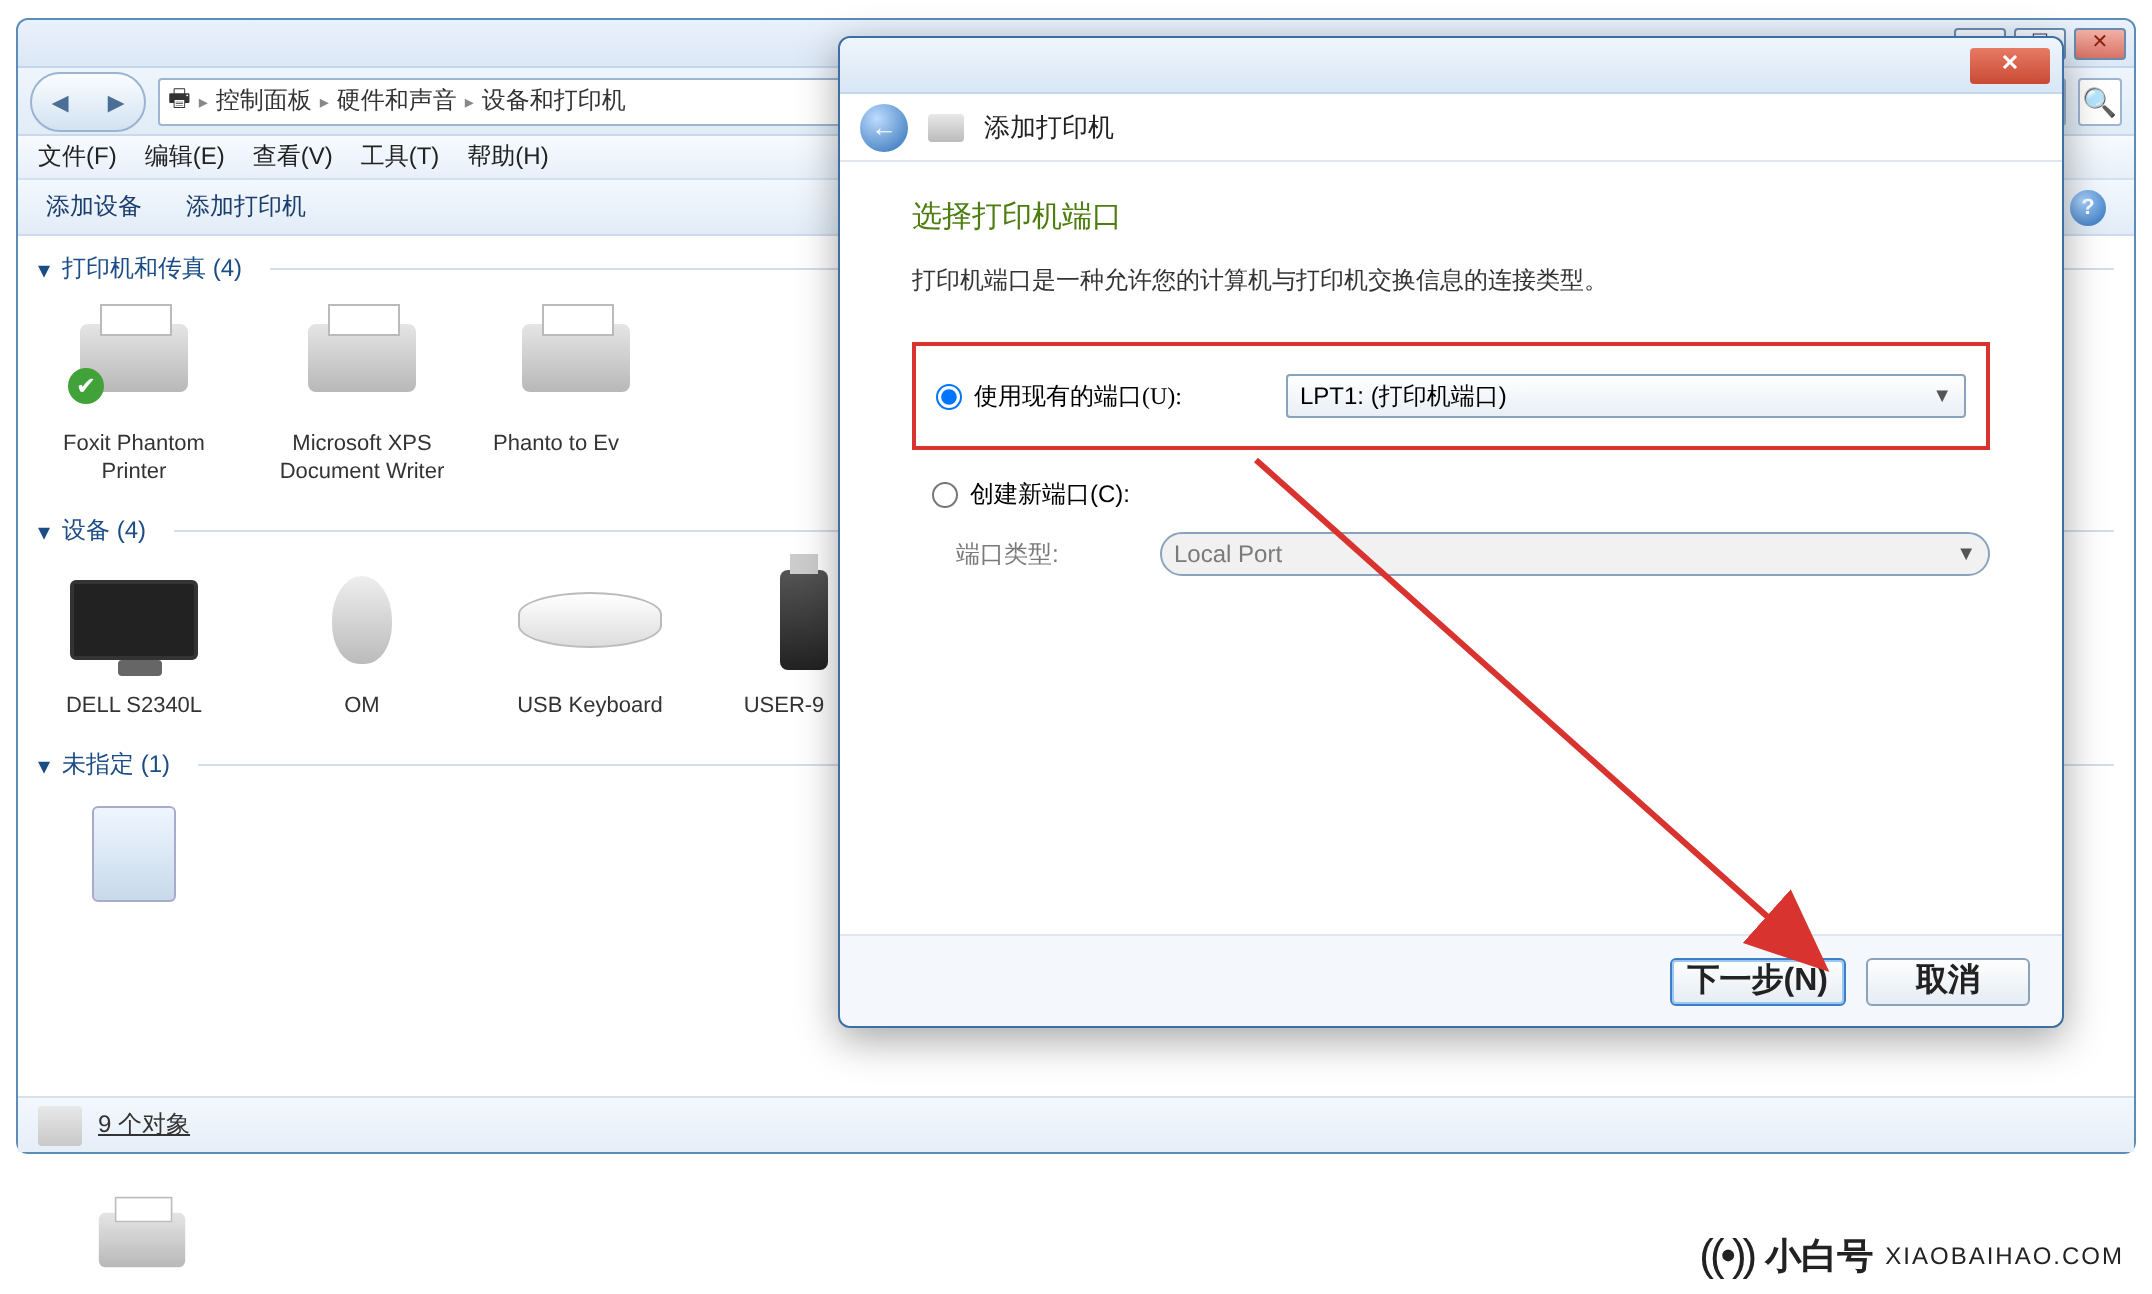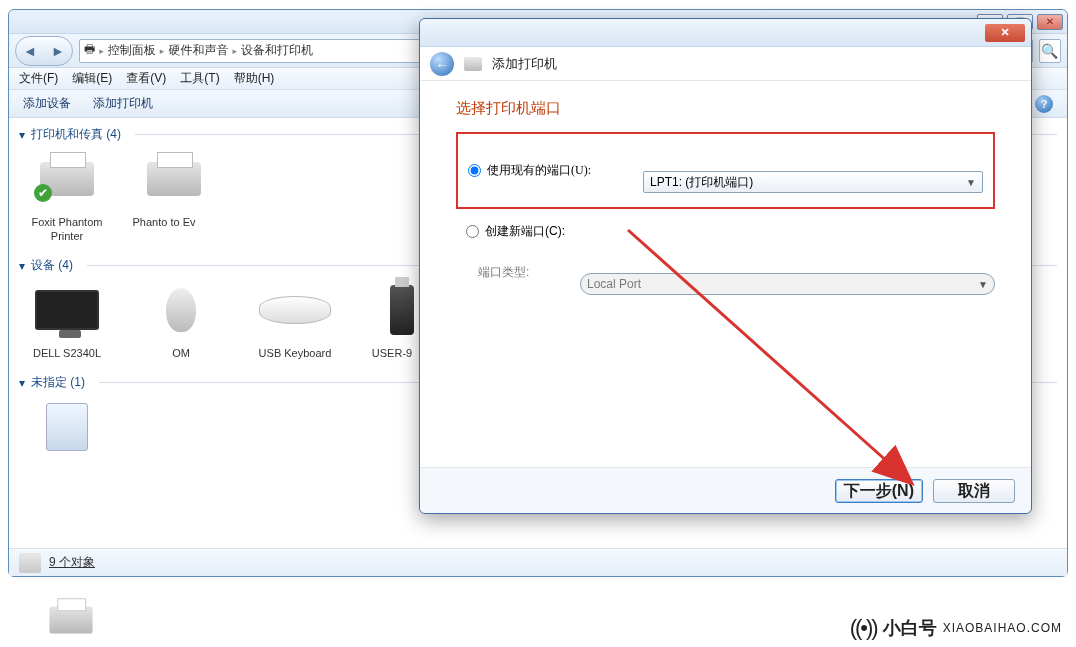--- a/index.html
+++ b/index.html
@@ -127,29 +127,29 @@
   .dlg-nav{
     height:34px;display:flex;align-items:center;gap:10px;padding:0 10px;
     background:#fff;border-bottom:1px solid #e0e6ee;font-size:13px;color:#222;
   }
   .backcircle{width:24px;height:24px;border-radius:50%;
     background:radial-gradient(circle at 35% 30%,#bddbff,#2d6fb4);
     color:#fff;font-size:13px;line-height:24px;text-align:center;}
   .prnicon{width:18px;height:14px;background:linear-gradient(#e8e8e8,#bbb);border-radius:2px;}
   
   .dlg-body{padding:18px 36px 10px;flex:1;}
-  .dlg-h{font-size:15px;color:#c2410c;margin-bottom:14px;}
+  .dlg-h{font-size:15px;color:#4d7c0f;margin-bottom:14px;}
   .dlg-sub{font-size:12px;color:#333;margin-bottom:22px;}
   .optwrap{border:2px solid #d8332e;padding:8px 10px;margin-bottom:14px;}
   .optrow{display:flex;align-items:center;gap:6px;font-size:12px;margin:6px 0;}
   .optrow input[type=radio]{margin:0;}
   .combo{
     flex:1;height:22px;border:1px solid #8aa3bd;background:linear-gradient(#fff,#e9eff6);
     font-size:12px;padding:0 6px;display:flex;align-items:center;justify-content:space-between;
-    border-radius:2px;min-width:0;margin-top:23px;
+    border-radius:2px;min-width:0;
   }
   .combo.dis{color:#7a7a7a;background:#f1f1f1;}
   .combo .drop{font-size:10px;color:#555;}
   .indent{padding-left:22px;display:flex;gap:32px;align-items:center;font-size:12px;}
   .fieldlbl{color:#7a7a7a;width:70px;}
 
   .dlg-foot{
     height:46px;border-top:1px solid #dfe6ee;display:flex;align-items:center;
     justify-content:flex-end;gap:10px;padding:0 16px;background:#f4f7fb;
     border-radius:0 0 6px 6px;
@@ -227,20 +227,26 @@
     </div>
     <div class="items">
       <div class="item">
         <div class="iconbox">
             <div class="dev-printer">
               <span class="chk">✔</span>
             </div>
           </div>
         <span class="labeltrunc">Foxit Phantom Printer</span>
       </div>
+      <div class="item">
+        <div class="iconbox">
+            <div class="dev-printer"></div>
+          </div>
+        <span class="labeltrunc">Microsoft XPS Document Writer</span>
+      </div>
       <div class="item" style="width:70px;">
         <div class="iconbox">
             <div class="dev-printer"></div>
           </div>
         <span class="labeltrunc">Phanto to Ev</span>
       </div>
     </div>
 
     <div class="grouphdr">
       <span>▾</span>
@@ -302,20 +308,21 @@
   <div class="dlg-title">
     <div class="dlg-close">✕</div>
   </div>
   <div class="dlg-nav">
     <div class="backcircle">←</div>
     <div class="prnicon"></div>
     <span>添加打印机</span>
   </div>
   <div class="dlg-body">
     <div class="dlg-h">选择打印机端口</div>
+    <div class="dlg-sub">打印机端口是一种允许您的计算机与打印机交换信息的连接类型。</div>
 
     <div class="optwrap">
       <div class="optrow">
         <input type="radio" checked="" style="">
         <span style="width:150px;font-family:Liberation Serif, serif;">使用现有的端口(U):</span>
         <div class="combo">
           <span>LPT1: (打印机端口)</span>
           <span class="drop">▼</span>
         </div>
       </div>

